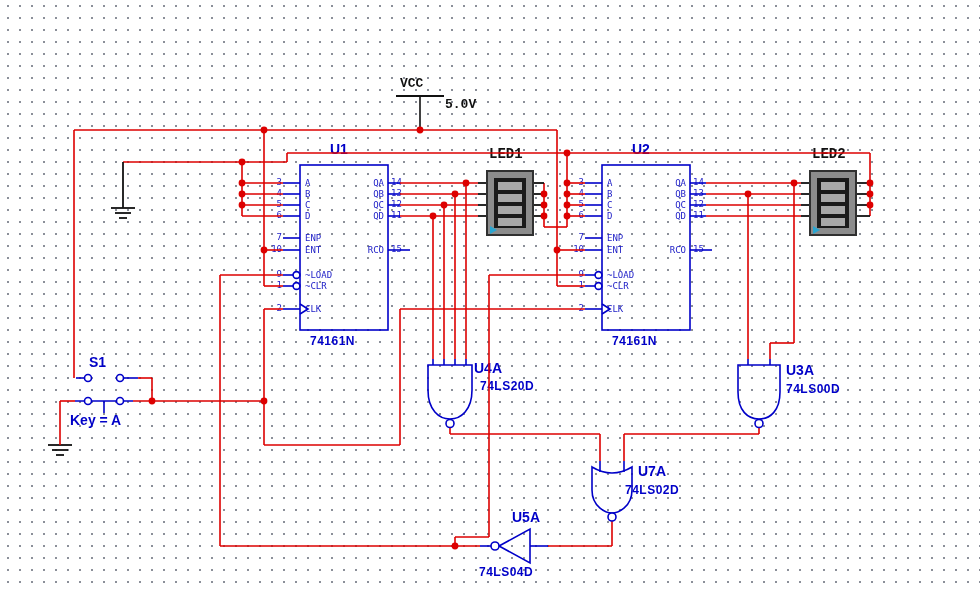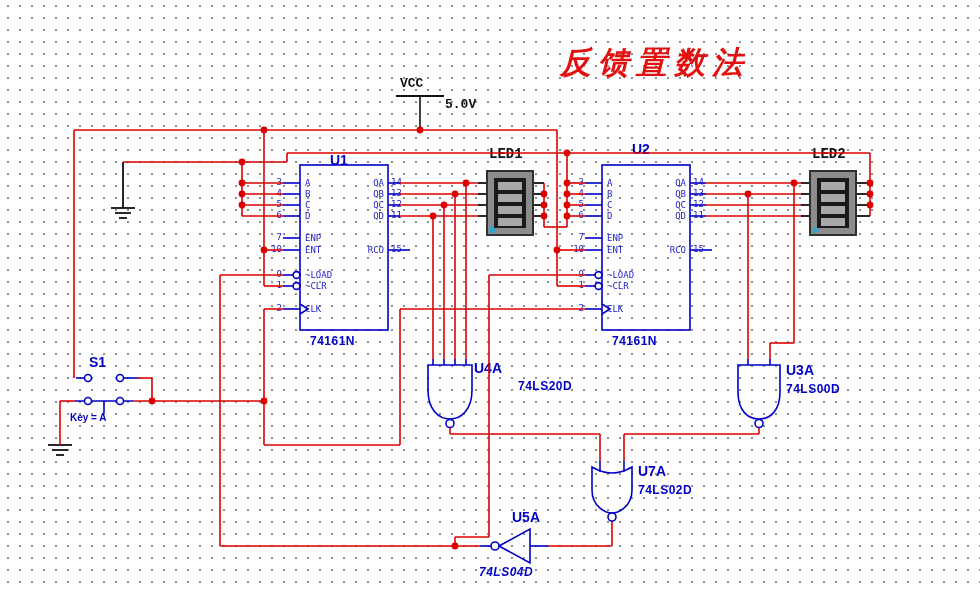--- a/index.html
+++ b/index.html
@@ -16,43 +16,42 @@
   .blk{color:#111111;font-family:Liberation Mono, monospace;}
   .title{font-size:31px;font-weight:bold;color:#E41010;letter-spacing:7px;
          font-family:"DejaVu Serif","Liberation Serif",serif;font-style:italic;}
   .pin-name{font-size:9px;color:#2222C8;font-family:"DejaVu Sans Mono",monospace;height:10px;line-height:10px;}
 </style>
 </head>
 <body>
 
 <div id="canvas">
 
-  <div class="lbl title" style="left:560px;top:42px;">反馈置数法</div>
   <div class="lbl ref blk" style="left:400px;top:76px;font-size:13px;">VCC</div>
   <div class="lbl ref blk" style="left:445px;top:97px;font-size:13px;">5.0V</div>
 
-  <div class="lbl ref" style="left:330px;top:152px;">U1</div>
+  <div class="lbl ref" style="left:330px;top:141px;">U1</div>
   <div class="lbl part" style="left:310px;top:334px;">74161N</div>
   <div class="lbl ref" style="left:632px;top:141px;">U2</div>
   <div class="lbl part" style="left:612px;top:334px;">74161N</div>
 
   <div class="lbl ref blk" style="left:489px;top:146px;">LED1</div>
   <div class="lbl ref blk" style="left:812px;top:146px;">LED2</div>
 
   <div class="lbl ref" style="left:474px;top:360px;">U4A</div>
-  <div class="lbl part" style="left:518px;top:379px;text-align:right;">74LS20D</div>
+  <div class="lbl part" style="left:480px;top:379px;text-align:right;">74LS20D</div>
   <div class="lbl ref" style="left:786px;top:362px;">U3A</div>
   <div class="lbl part" style="left:786px;top:382px;">74LS00D</div>
   <div class="lbl ref" style="left:638px;top:463px;">U7A</div>
-  <div class="lbl part" style="left:638px;top:483px;">74LS02D</div>
+  <div class="lbl part" style="left:625px;top:483px;">74LS02D</div>
   <div class="lbl ref" style="left:512px;top:509px;text-align:right;">U5A</div>
-  <div class="lbl part" style="left:479px;top:565px;font-style:italic;">74LS04D</div>
+  <div class="lbl part" style="left:479px;top:565px;">74LS04D</div>
 
   <div class="lbl ref" style="left:89px;top:354px;">S1</div>
-  <div class="lbl ref" style="left:70px;top:412px;font-size:10px;">Key = A</div>
+  <div class="lbl ref" style="left:70px;top:412px;font-size:14px;">Key = A</div>
 
   <svg id="wires" width="980" height="593" viewBox="0 0 980 593">
 
     <g stroke="#DD0000" stroke-width="1.6">
       <line x1="74" y1="130" x2="557" y2="130"></line>
       <line x1="74" y1="130" x2="74" y2="378"></line>
       <line x1="264" y1="130" x2="264" y2="286"></line>
       <line x1="264" y1="250" x2="283" y2="250"></line>
       <line x1="264" y1="286" x2="283" y2="286"></line>
       <line x1="557" y1="130" x2="557" y2="286"></line>

